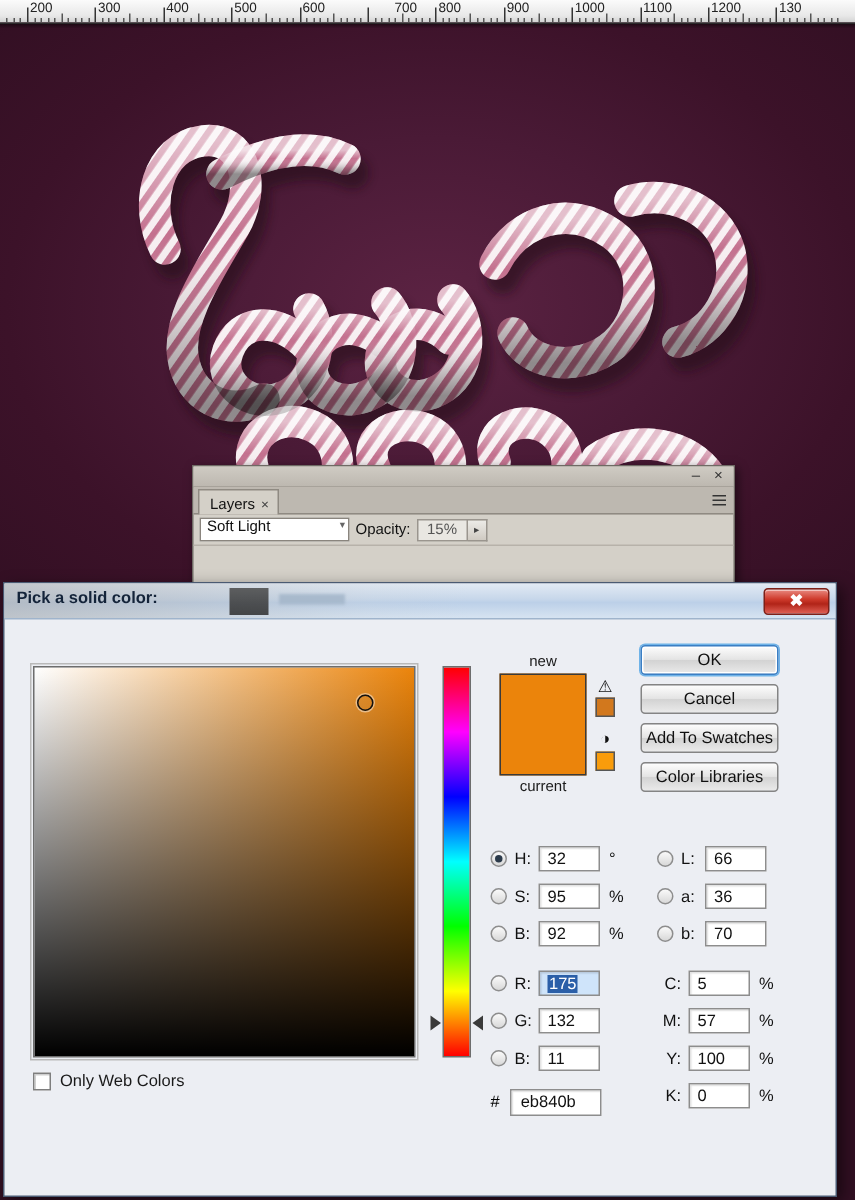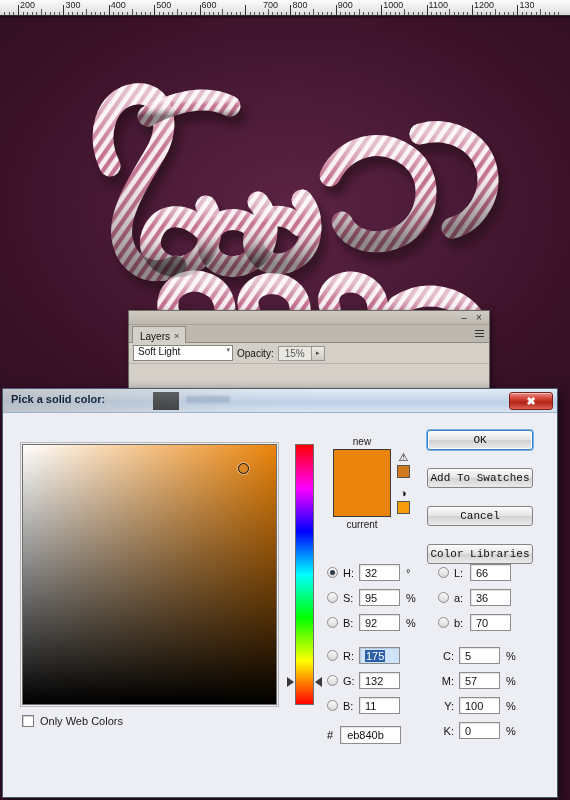--- a/index.html
+++ b/index.html
@@ -193,25 +193,25 @@
   #alerts { position:absolute; left:396px; top:450px; width:16px; }
   .alert-ico {
     width:15px; height:14px; display:flex; align-items:center; justify-content:center;
     font-size:11px; color:#111;
   }
   .alert-sw { width:13px; height:13px; border:1px solid #555; margin:1px 0 8px 1px; }
 
   
   #buttons { position:absolute; left:427px; top:430px; width:115px; }
   .dlg-btn {
-    width:106px; height:20px; margin-bottom:18px;
+    width:92px; height:20px; margin-bottom:6px;
     background:linear-gradient(#fdfdfd,#e4e4e4 48%,#d3d3d3 52%,#eaeaea);
     border:1px solid #848484; border-radius:3px;
     display:flex; align-items:center; justify-content:center;
-    font-size:11px; color:#101010;font-family:Liberation Mono, monospace;
+    font-size:11px; color:#101010;
   }
   .dlg-btn.default {
     border:1px solid #3b7fc4;
     box-shadow:0 0 0 1px #6fb3e8, inset 0 0 0 1px #ffffff;
   }
 
   
   .grp { position:absolute; font-size:11px; color:#111; }
   .fld-row { display:flex; align-items:center; height:25px; }
   .radio {
@@ -504,22 +504,22 @@
 </div>
 <div id="alerts">
   <div class="alert-ico">⚠</div>
   <div class="alert-sw" style="background:#d2781d"></div>
   <div class="alert-ico">◑</div>
   <div class="alert-sw" style="background:#f99c0b"></div>
 </div>
 
 <div id="buttons">
   <div class="dlg-btn default">OK</div>
+  <div class="dlg-btn">Cancel</div>
   <div class="dlg-btn" style="margin-top:6px">Add To Swatches</div>
-  <div class="dlg-btn">Cancel</div>
   <div class="dlg-btn" style="margin-top:6px">Color Libraries</div>
 </div>
 
 <div class="grp" id="grp-hsb" style="left:327px; top:560px;">
   <div class="fld-row">
     <div class="radio on"></div>
     <span class="lbl">H:</span>
     <div class="inp">32</div>
     <span class="unit">°</span>
   </div>

